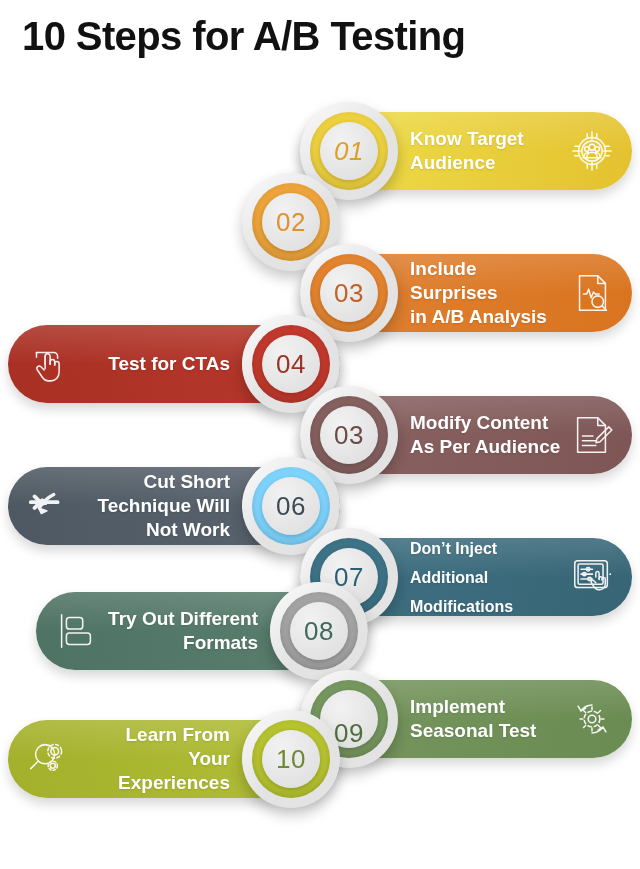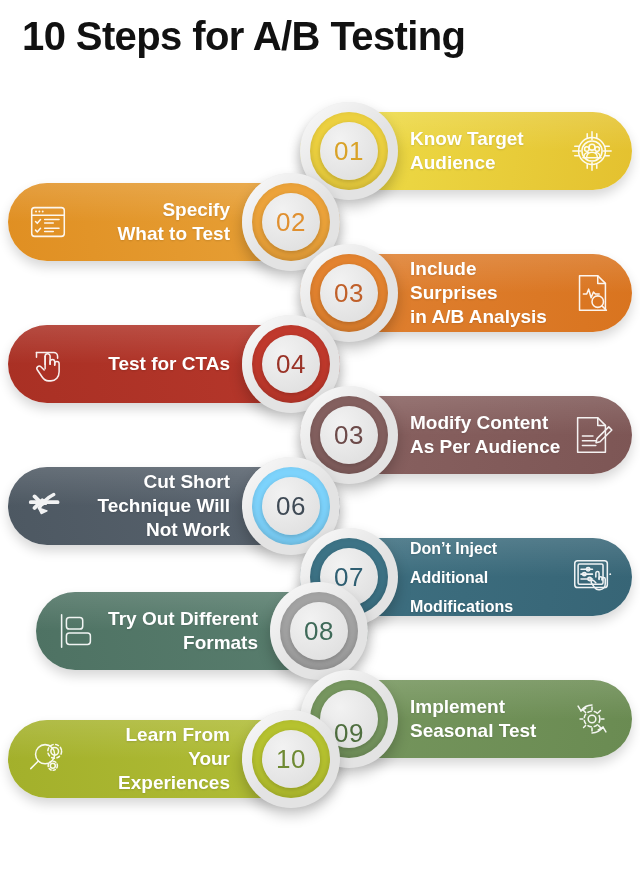--- a/index.html
+++ b/index.html
@@ -123,45 +123,26 @@
                 <circle cx="29.4" cy="22" r="2.4" fill="none" stroke="#ffffff" stroke-width="1.6" stroke-linecap="round" stroke-linejoin="round"></circle>
                 <path d="M15.5 30.5c0-3 2.1-5 4.6-5M32.5 30.5c0-3-2.1-5-4.6-5M18.4 31c0-3.3 2.5-5.6 5.6-5.6s5.6 2.3 5.6 5.6" fill="none" stroke="#ffffff" stroke-width="1.6" stroke-linecap="round" stroke-linejoin="round"></path>
                 <path d="M14.5 31h19" fill="none" stroke="#ffffff" stroke-width="1.6" stroke-linecap="round" stroke-linejoin="round"></path>
               </svg>
             </div>
           </div>
         </div>
         <div class="badge">
           <div class="ring" style="background: rgb(236, 208, 63);">
             <div class="disc">
-              <div class="num" style="color: rgb(217, 162, 39);">01</div>
+              <div class="num" style="color: rgb(217, 162, 39); font-style: italic;">01</div>
             </div>
           </div>
         </div>
       </div>
       <div class="step left" style="top: 167px;">
-        <div class="bar" style="background: linear-gradient(260deg, rgb(232, 163, 58), rgb(224, 143, 34));">
-          <div class="sheen"></div>
-          <div class="bar-inner">
-            <div class="label">Specify
-What to Test</div>
-            <div class="icon">
-              <svg viewBox="0 0 48 48">
-                <rect x="7" y="9" width="34" height="30" rx="3" fill="none" stroke="#ffffff" stroke-width="1.6" stroke-linecap="round" stroke-linejoin="round"></rect>
-                <path d="M7 17h34" fill="none" stroke="#ffffff" stroke-width="1.6" stroke-linecap="round" stroke-linejoin="round"></path>
-                <circle cx="11.5" cy="13" r="1" fill="#fff" stroke="none"></circle>
-                <circle cx="15" cy="13" r="1" fill="#fff" stroke="none"></circle>
-                <circle cx="18.5" cy="13" r="1" fill="#fff" stroke="none"></circle>
-                <path d="M11 23.5l1.8 1.9 3.4-3.9" fill="none" stroke="#ffffff" stroke-width="1.6" stroke-linecap="round" stroke-linejoin="round"></path>
-                <path d="M11 32.5l1.8 1.9 3.4-3.9" fill="none" stroke="#ffffff" stroke-width="1.6" stroke-linecap="round" stroke-linejoin="round"></path>
-                <path d="M20.5 21.5h15M20.5 25h9M20.5 30.5h15M20.5 34h9" fill="none" stroke="#ffffff" stroke-width="1.6" stroke-linecap="round" stroke-linejoin="round"></path>
-              </svg>
-            </div>
-          </div>
-        </div>
         <div class="badge">
           <div class="ring" style="background: rgb(236, 163, 58);">
             <div class="disc">
               <div class="num" style="color: rgb(224, 144, 48);">02</div>
             </div>
           </div>
         </div>
       </div>
       <div class="step right" style="top: 238px;">
         <div class="bar" style="background: linear-gradient(100deg, rgb(224, 130, 52), rgb(217, 116, 31));">

